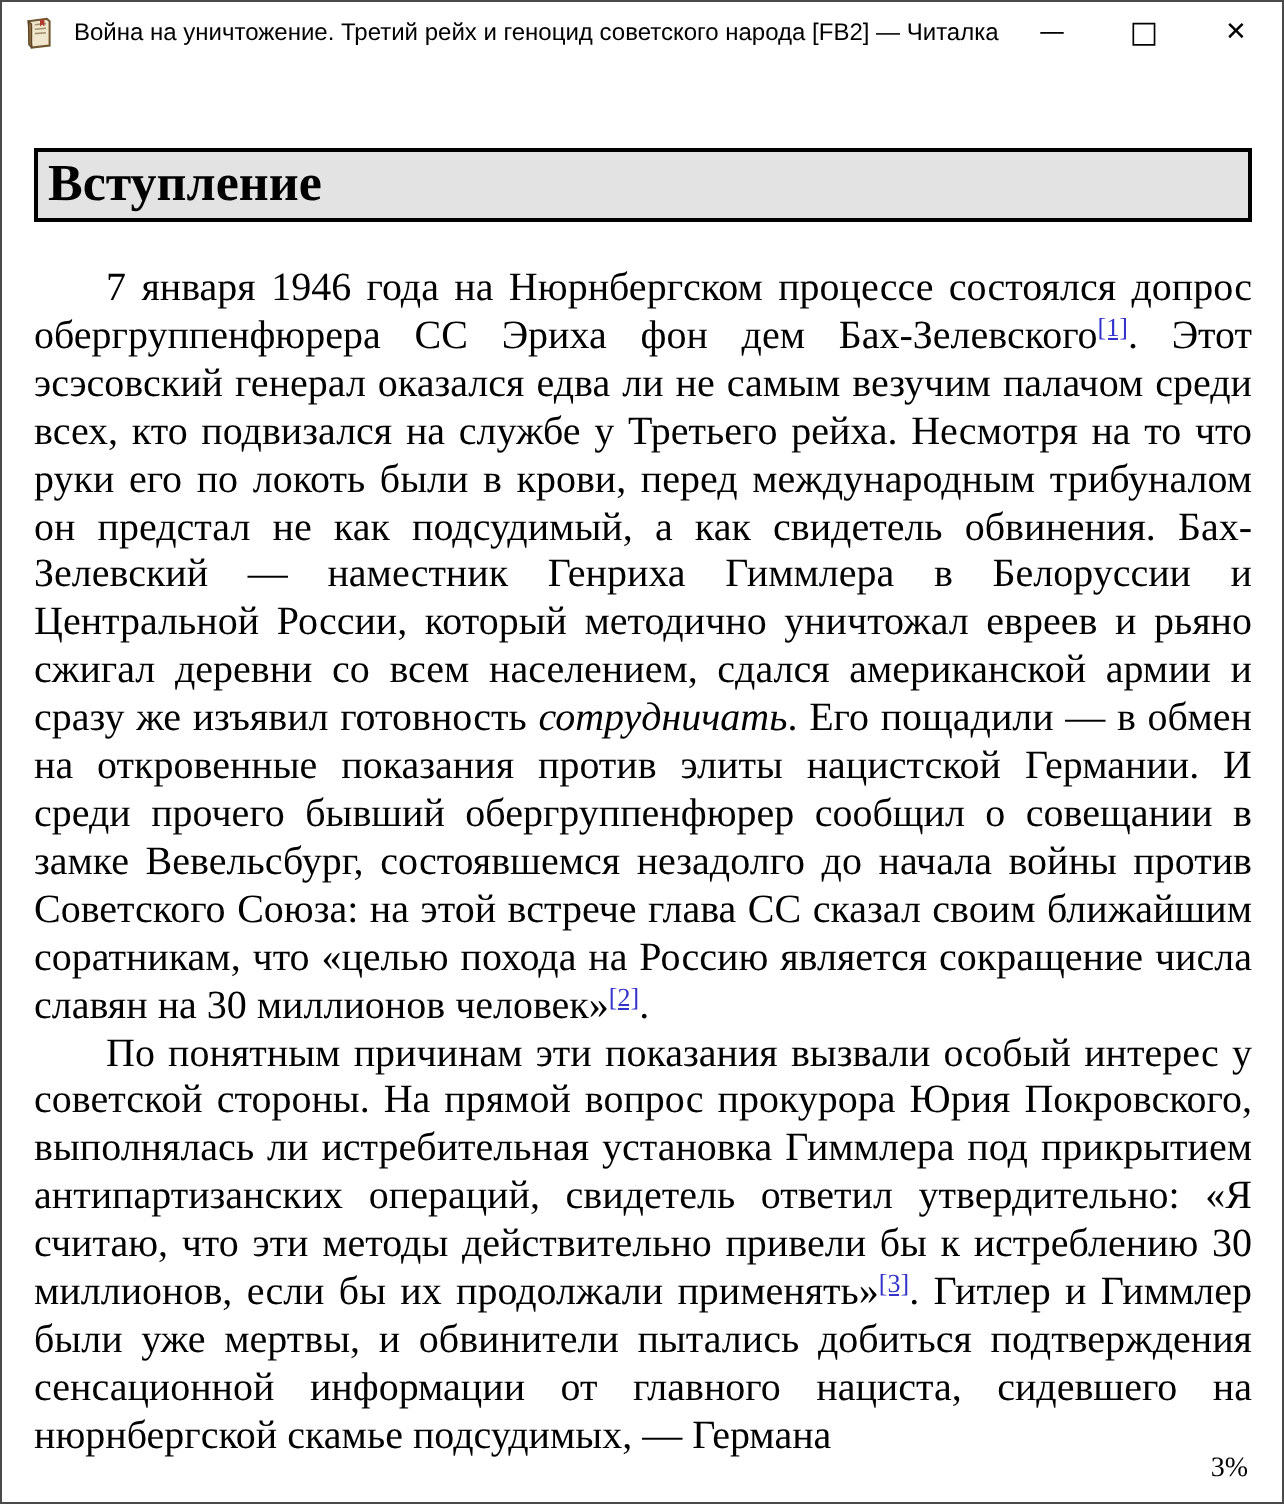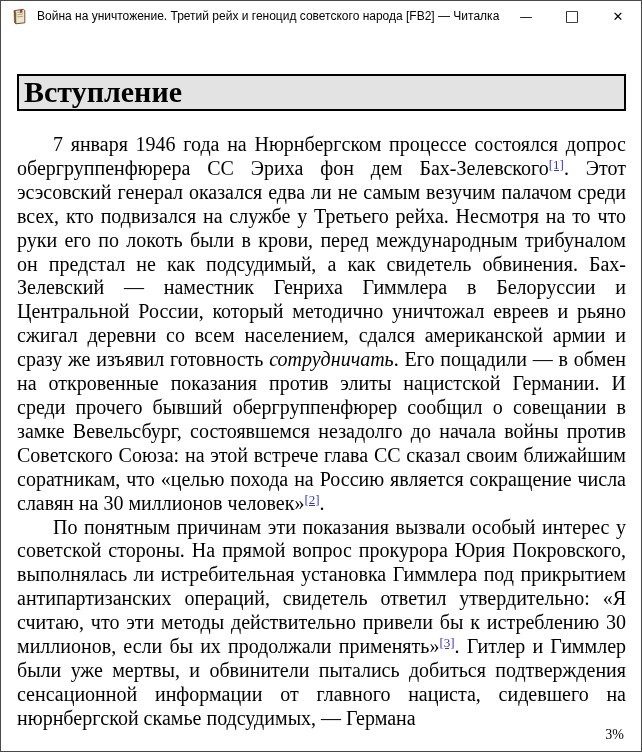--- a/index.html
+++ b/index.html
@@ -49,21 +49,21 @@
     top: 30px; left: 0; right: 0; bottom: 0;
     padding: 0 15px 0 16px;
     background: #fff;
   }
   .chapter-heading {
     margin: 43px 0 22px 0;
     background: var(--heading-bg, #e3e3e3);
     border: 2px solid #000;
     font-family: "Liberation Serif", "DejaVu Serif", serif;
     font-weight: bold;
-    font-size: 30px;
+    font-size: 26px;
     line-height: 32px;
     padding: 0 5px 1px 5px;
     color: #000;
   }
   .para {
     font-family: "Liberation Serif", "DejaVu Serif", serif;
     font-size: 20px;
     line-height: 23.9px;
     color: #000;
     text-align: justify;

